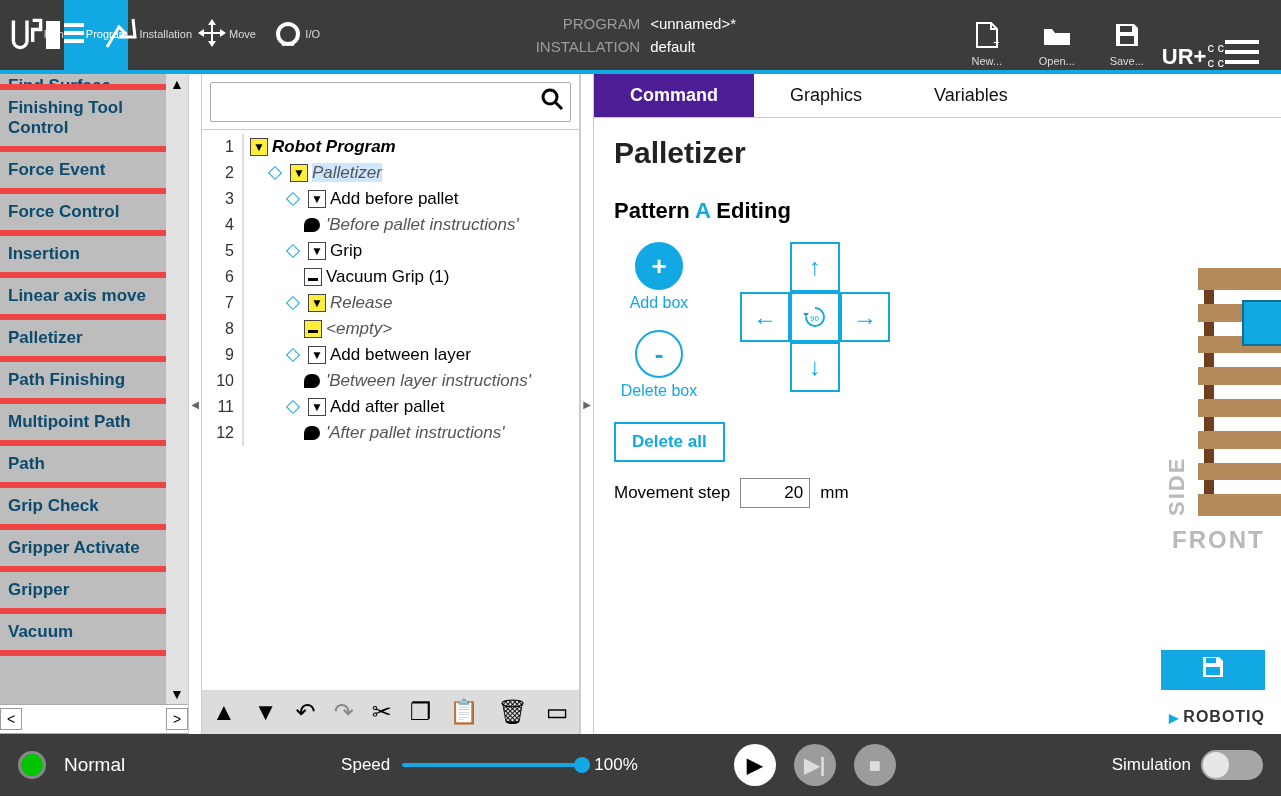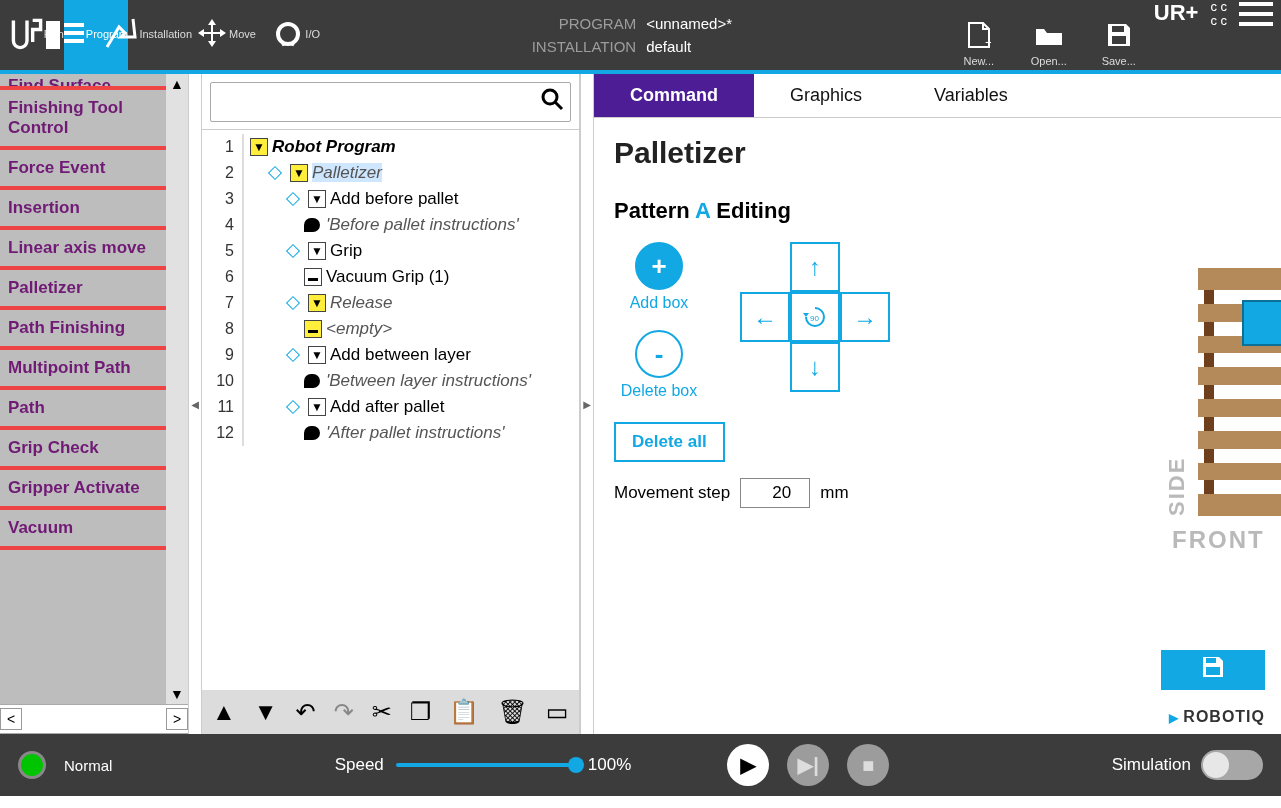--- a/index.html
+++ b/index.html
@@ -10,28 +10,28 @@
   .tool .glyph{height:42px;display:flex;align-items:center;justify-content:center;font-size:26px;color:#fff}
   .tool.active{background:#11a8e3}
   .tool.active .glyph,.tool.active{color:#fff}
   .tool.sep-end{margin-right:20px}
   .topcenter{flex:1;display:flex;align-items:center;justify-content:center;gap:14px}
   .pi{display:grid;grid-template-columns:auto auto;column-gap:10px;row-gap:6px;font-size:15px}
   .pi .lab{color:#9c9c9c;text-align:right}
   .pi .val{color:#fff}
   .smalltool{width:70px;display:flex;flex-direction:column;align-items:center;justify-content:flex-end;font-size:11px;color:#ddd;padding-bottom:3px;cursor:pointer}
   .smalltool .glyph{height:40px;display:flex;align-items:center;justify-content:center;font-size:24px;color:#fff}
-  .righttools{display:flex;align-items:flex-start;gap:12px;padding-right:8px}
+  .righttools{display:flex;align-items:flex-end;gap:1px;padding-right:22px}
   .blueline{height:4px;background:#11a8e3}
   
   .body{display:flex;height:660px}
   
   .left{width:188px;background:#bdbdbd;display:flex}
   .leftlist{flex:1;overflow:hidden;padding-top:2px}
-  .leftlist button{display:block;width:100%;text-align:left;background:#bdbdbd;border:none;border-bottom:4px solid #ef4444;padding:8px 8px 8px 8px;font-size:17px;font-weight:700;color:#701a75;cursor:pointer}
+  .leftlist button{display:block;width:100%;text-align:left;background:#bdbdbd;border:none;border-bottom:6px solid #ef4444;padding:8px 8px 8px 8px;font-size:17px;font-weight:700;color:#0c4a6e;cursor:pointer}
   .leftscroll{width:22px;background:#e1e1e1;display:flex;flex-direction:column;justify-content:space-between;align-items:center;font-size:14px}
   .leftscroll span{cursor:pointer;padding:2px}
   .leftnav{height:30px;display:flex;align-items:center;background:#fff;border-top:1px solid #aaa;border-bottom:1px solid #aaa}
   .leftnav .btn{width:22px;height:22px;border:1px solid #999;background:#fff;display:flex;align-items:center;justify-content:center;cursor:pointer;font-size:14px}
   .leftnav .spacer{flex:1}
   
   .middle{width:378px;border-right:1px solid #ccc;display:flex;flex-direction:column}
   .search{padding:8px;height:56px;border-bottom:1px solid #ccc}
   .search .field{display:flex;align-items:center;height:40px;border:1px solid #aaa;border-radius:2px;padding:0 6px}
   .search input{flex:1;border:none;outline:none;font-size:16px}
@@ -68,21 +68,21 @@
   .patrow .A{color:#11a8e3}
   .controls{display:flex;gap:36px;margin-top:18px}
   .addcol{display:flex;flex-direction:column;align-items:center;width:90px;gap:4px}
   .round{width:48px;height:48px;border-radius:50%;border:2px solid #11a8e3;display:flex;align-items:center;justify-content:center;font-size:26px;color:#11a8e3;font-weight:700;cursor:pointer}
   .round.filled{background:#11a8e3;color:#fff}
   .linklabel{font-size:16px;color:#11a8e3}
   .dpad{display:grid;grid-template-columns:50px 50px 50px;grid-template-rows:50px 50px 50px;gap:0}
   .dbtn{border:2px solid #11a8e3;display:flex;align-items:center;justify-content:center;font-size:24px;color:#11a8e3;background:#fff;cursor:pointer}
   .deleteall{margin-top:22px;border:2px solid #11a8e3;color:#11a8e3;background:#fff;padding:8px 16px;font-size:17px;font-weight:600;cursor:pointer}
   .mstep{margin-top:16px;display:flex;align-items:center;gap:10px;font-size:17px}
-  .mstep input{width:70px;height:30px;border:1px solid #888;text-align:right;padding-right:18px;font-size:17px}
+  .mstep input{width:70px;height:30px;border:1px solid #888;text-align:right;padding-right:6px;font-size:17px}
   
   .palletwrap{position:absolute;top:150px;left:570px;display:flex;gap:8px}
   .side{writing-mode:vertical-rl;transform:rotate(180deg);font-size:22px;font-weight:700;color:#b9b9b9;letter-spacing:2px}
   .pallet{width:210px;height:248px;background:#b48a5a;display:flex;flex-direction:column;justify-content:space-evenly;padding:4px 0;position:relative}
   .slat{height:14px;background:#fff;display:flex;justify-content:space-between;padding:0 6px}
   .slat i{display:block;width:10px;height:14px;background:#6e3f1d}
   .box{position:absolute;width:46px;height:46px;background:#11a8e3;border:2px solid #0b6f96;top:32px;left:44px}
   .front{position:absolute;top:408px;left:578px;font-size:24px;font-weight:700;color:#b9b9b9;letter-spacing:2px}
   .savebtn{position:absolute;right:16px;bottom:44px;width:104px;height:40px;background:#11a8e3;display:flex;align-items:center;justify-content:center;font-size:22px;color:#fff;cursor:pointer}
   .rbq{position:absolute;right:16px;bottom:8px;font-size:16px;font-weight:800;letter-spacing:1px;color:#333}
@@ -200,28 +200,30 @@
 <div class="blueline"></div>
 
 <div class="body">
 
   <div style="display:flex;flex-direction:column;width:188px">
     <div class="left" style="flex:1">
       <div class="leftlist" id="leftlist">
           <button style="padding-top: 0px; overflow: hidden; height: 14px;">Find Surface</button>
           <button>Finishing Tool Control</button>
           <button>Force Event</button>
+          <button>Force Control</button>
           <button>Insertion</button>
           <button>Linear axis move</button>
           <button>Palletizer</button>
           <button>Path Finishing</button>
           <button>Multipoint Path</button>
           <button>Path</button>
           <button>Grip Check</button>
           <button>Gripper Activate</button>
+          <button>Gripper</button>
           <button>Vacuum</button>
         </div>
       <div class="leftscroll">
         <span>▲</span>
         <span>▼</span>
       </div>
     </div>
     <div class="leftnav">
       <div class="btn">&lt;</div>
       <div class="spacer"></div>
@@ -455,21 +457,21 @@
             </svg>
         </span>
       </div>
       <div class="rbq">ROBOTIQ</div>
     </div>
   </div>
 </div>
 
 <div class="bottom">
   <div class="statusdot"></div>
-  <span style="font-size:15px">Normal</span>
+  <span style="font-size:19px">Normal</span>
   <div style="flex:1"></div>
   <div class="speed">
     <span>Speed</span>
     <div class="track">
         <div class="knob"></div>
       </div>
     <span>100%</span>
   </div>
   <div style="width:60px"></div>
   <div class="pbtn">▶</div>

